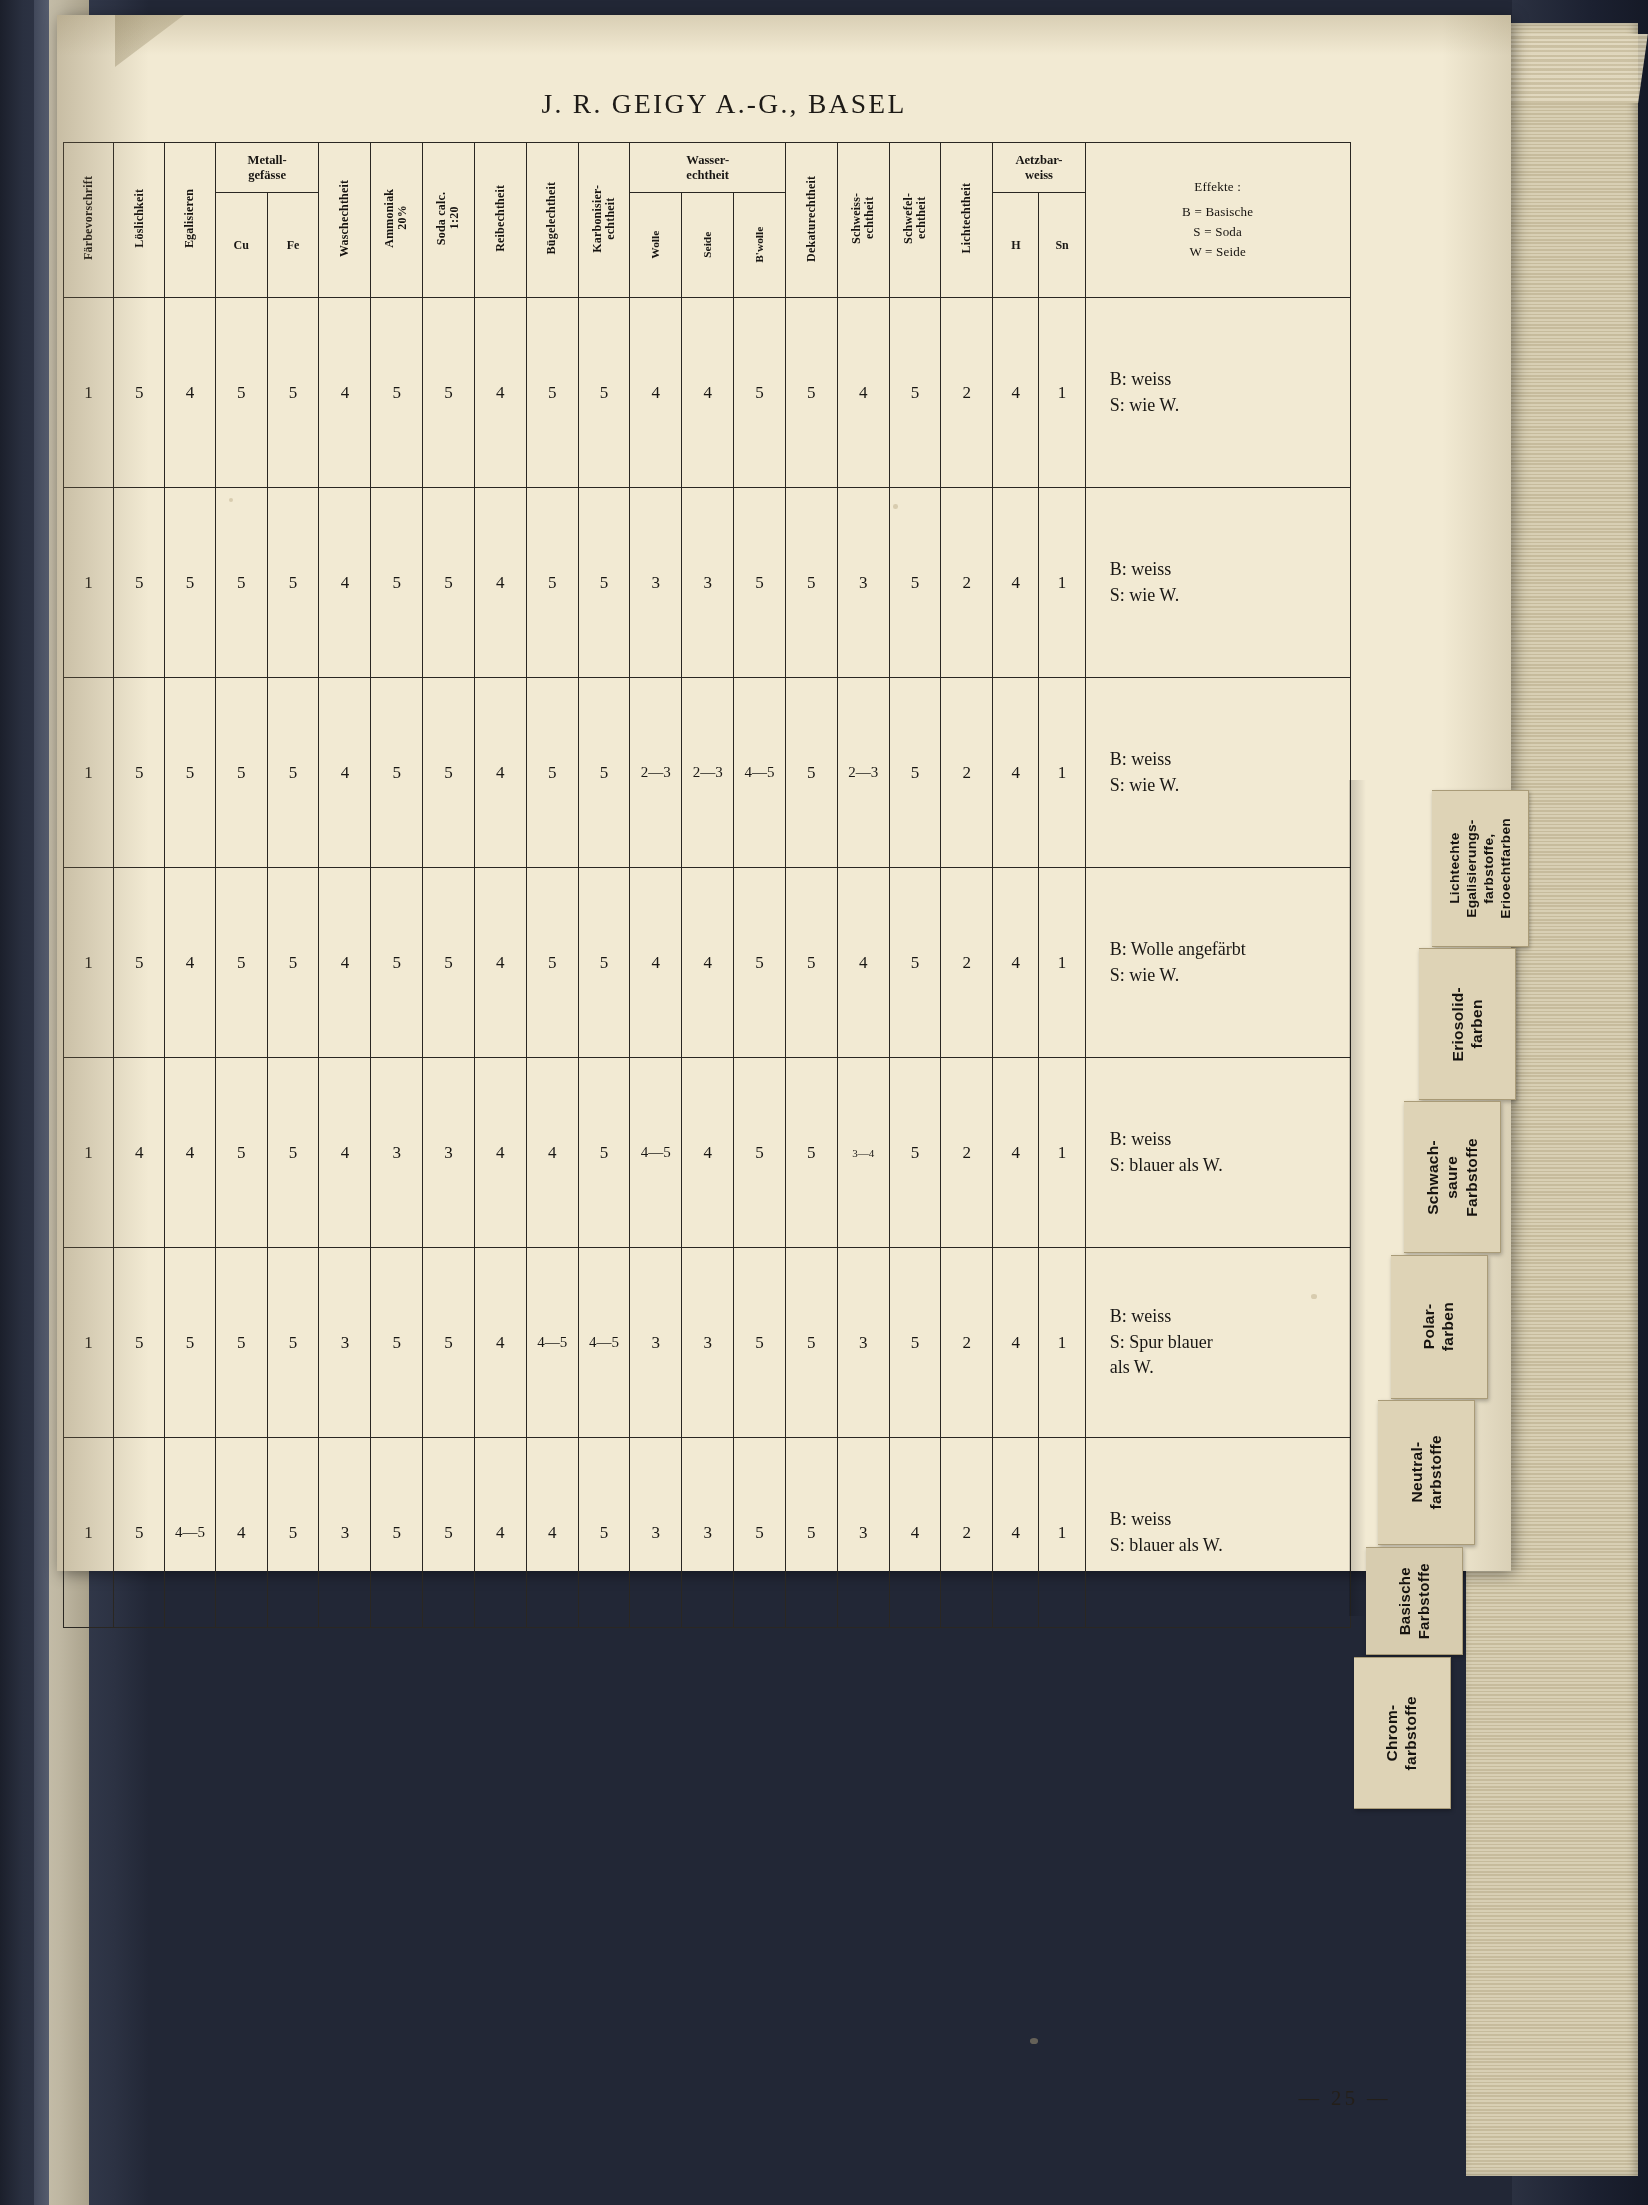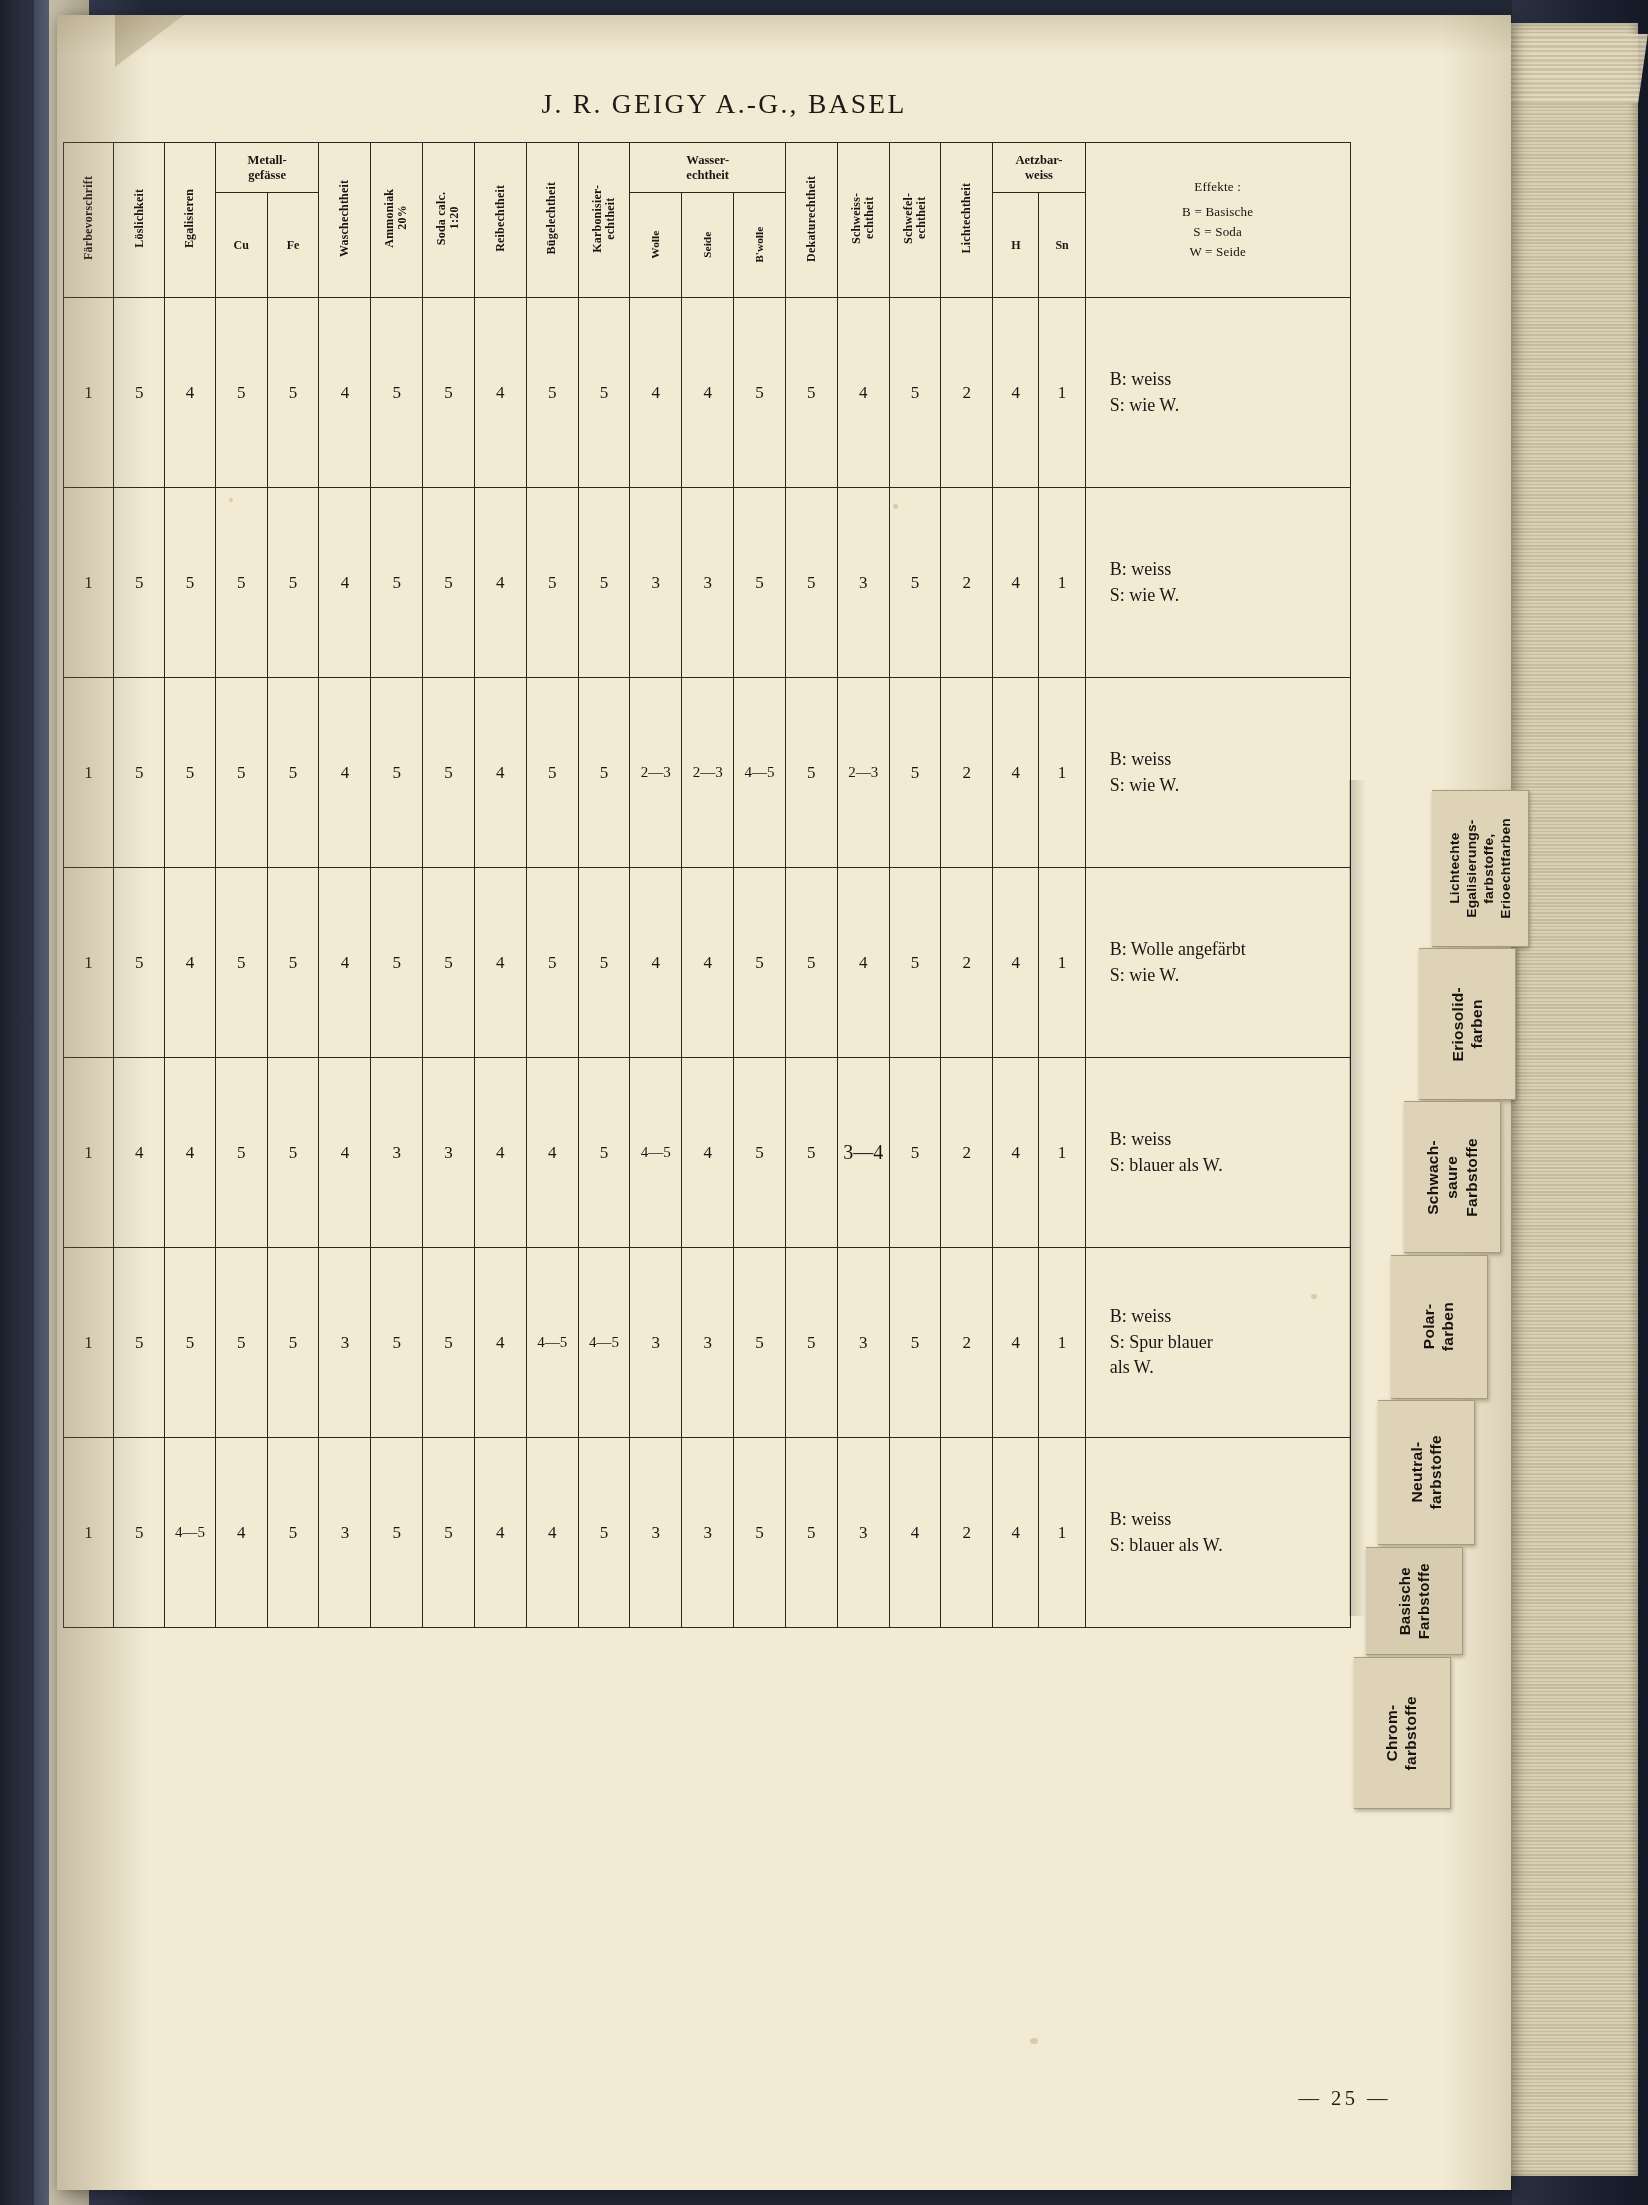--- a/index.html
+++ b/index.html
@@ -65,21 +65,21 @@
     background: repeating-linear-gradient(180deg,#e2d9c0 0px,#e2d9c0 2.3px,#cbc0a2 2.3px,#cbc0a2 4.6px);
     transform: skewX(-8deg);
     opacity: .9;
   }
   
   .leaf {
     position: absolute;
     left: 57px;
     top: 15px;
     width: 1454px;
-    height: 2175px;
+    height: 1556px;
     background: #f2ead3;
     box-shadow: 3.4px 3.4px 15px rgba(0,0,0,.45);
   }
   .leaf-shade {
     position: absolute;
     left: 0; top: 0;
     width: 92px; height: 100%;
     background: linear-gradient(90deg, rgba(120,105,75,.35), rgba(120,105,75,0));
     pointer-events: none;
   }
@@ -487,21 +487,21 @@
           <td class="num">4</td>
           <td class="num">3</td>
           <td class="num">3</td>
           <td class="num">4</td>
           <td class="num">4</td>
           <td class="num">5</td>
           <td class="num" style="font-size:15px">4—5</td>
           <td class="num">4</td>
           <td class="num">5</td>
           <td class="num">5</td>
-          <td class="num" style="font-size:20px">3—4</td>
+          <td class="num" style="font-size:11px">3—4</td>
           <td class="num">5</td>
           <td class="num">2</td>
           <td class="num">4</td>
           <td class="num">1</td>
           <td class="eff thick-left">B: weiss
 S: blauer als W.</td>
         </tr>
 
         <tr class="data-row">
           <td class="num">1</td>

